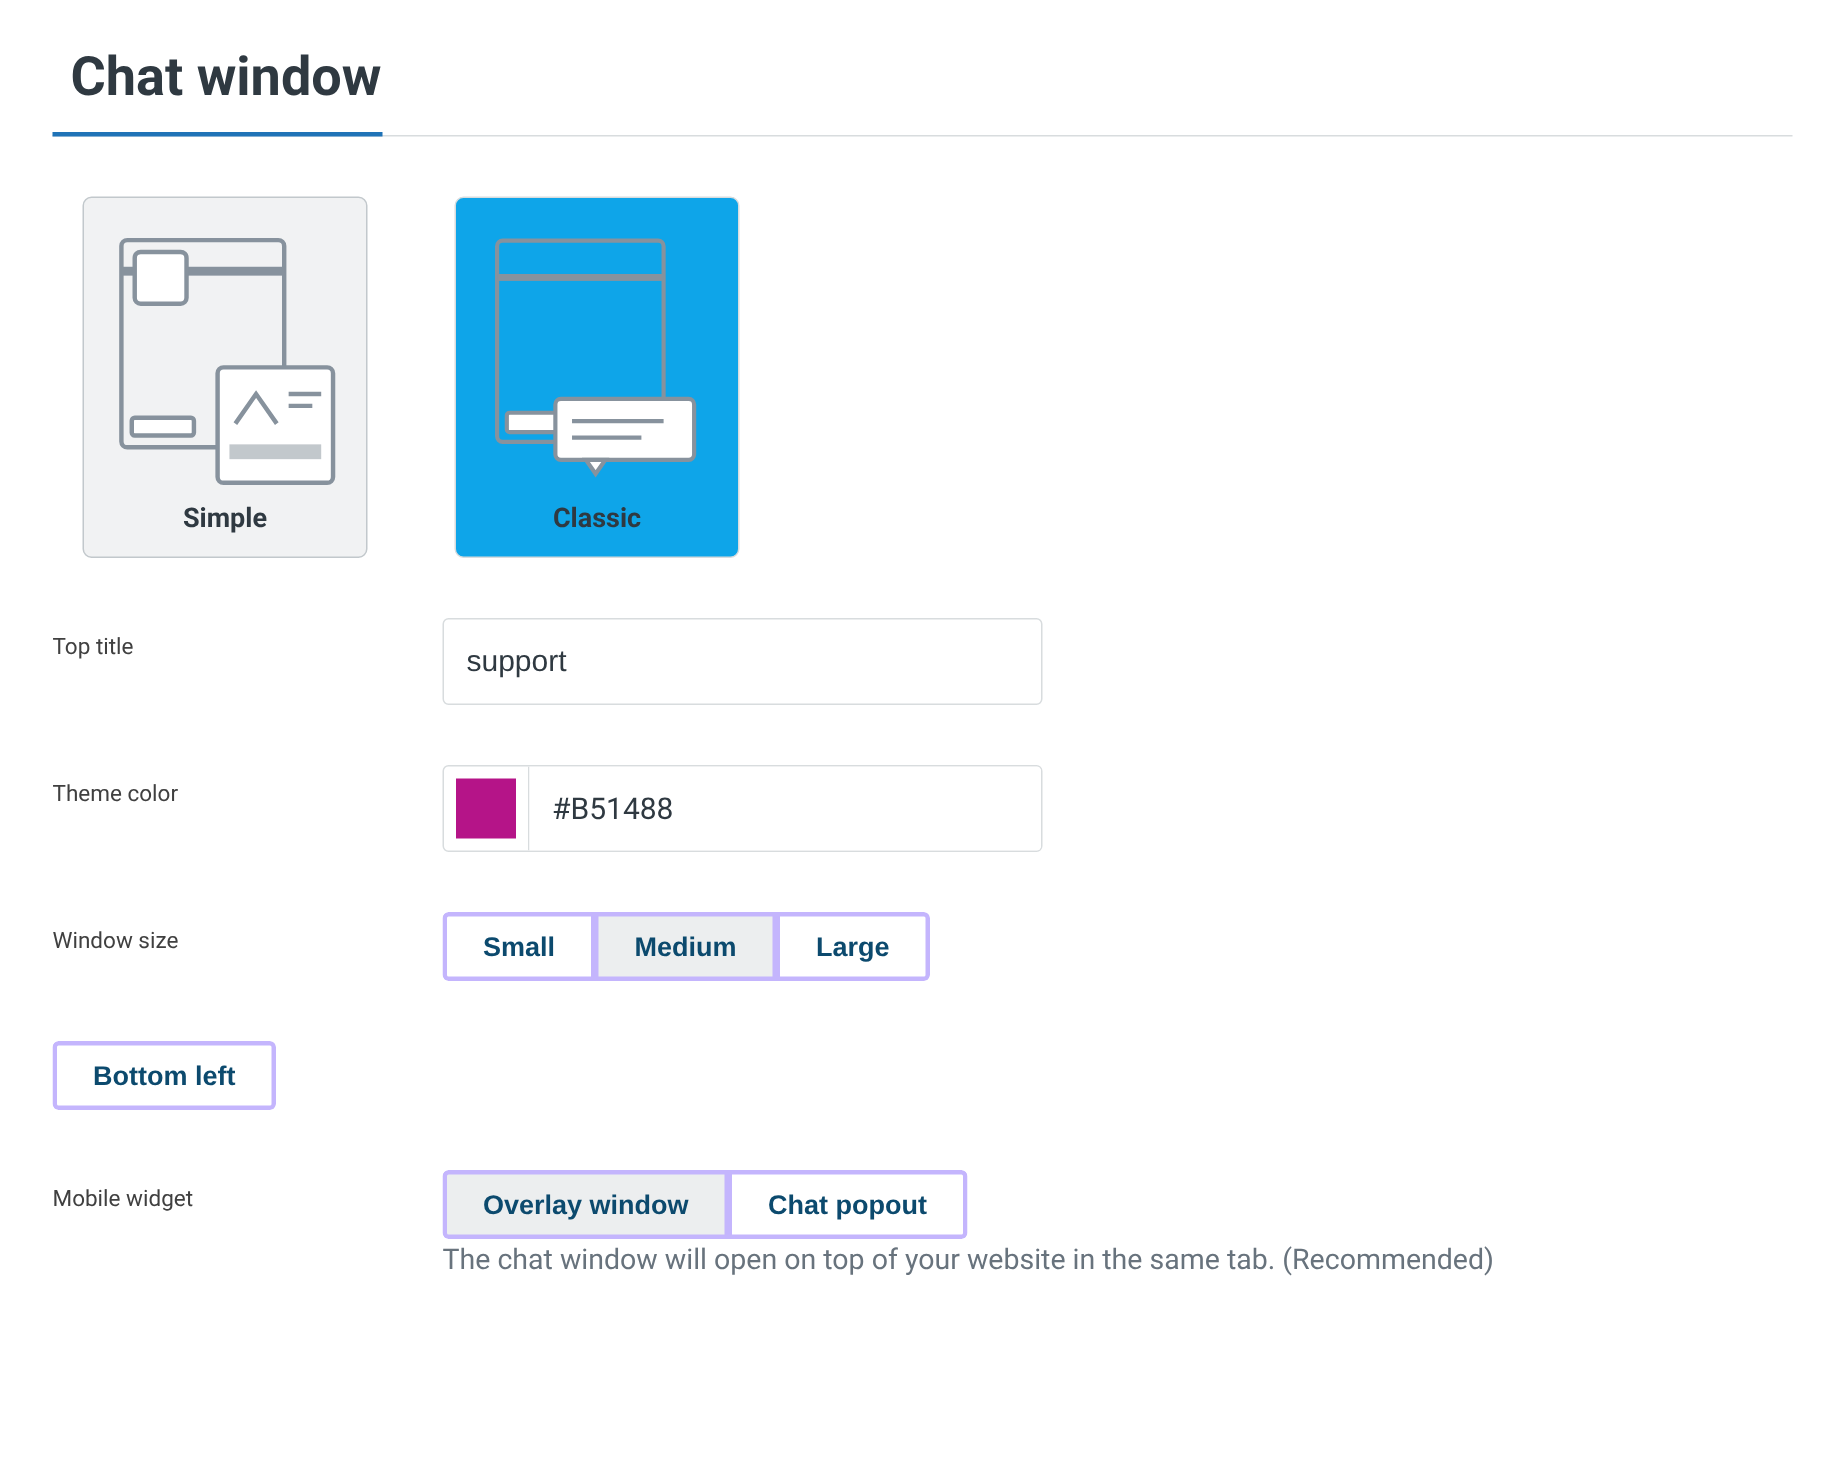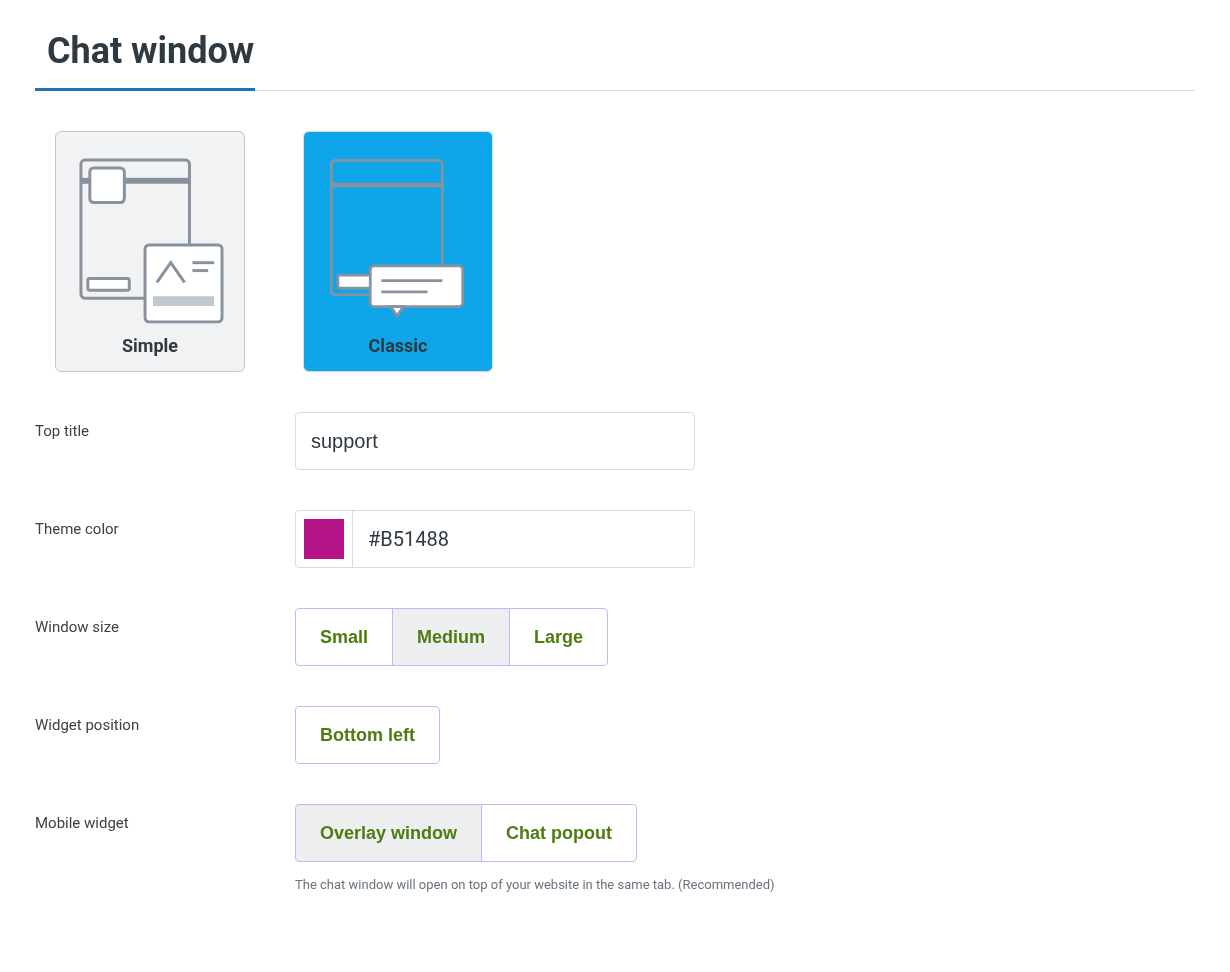--- a/index.html
+++ b/index.html
@@ -115,44 +115,43 @@
   flex: 1;
   height: 100%;
 }
 .segmented {
   display: inline-flex;
   border-radius: 4px;
   overflow: hidden;
 }
 .segmented button {
   background: #fff;
-  border: 1px solid #c4b5fd;
+  border: 3px solid #c4b5fd;
   margin-left: -1px;
-  height: 58px;
+  height: 46px;
   padding: 0 24px;
   font-size: 18px;
   font-weight: 700;
-  color: #4d7c0f;
+  color: #0c4a6e;
   cursor: pointer;
 }
 .segmented button:first-child {
   margin-left: 0;
   border-top-left-radius: 4px;
   border-bottom-left-radius: 4px;
 }
 .segmented button:last-child {
   border-top-right-radius: 4px;
   border-bottom-right-radius: 4px;
 }
 .segmented button.active {
   background: #eceeef;
 }
 .help-text {
-  margin-top: 14px;
-  font-size: 13px;
+  font-size: 19px;
   color: #68737d;
   max-width: 760px;
   line-height: 1.45;
 }
 </style>
 </head>
 <body>
 
 <div class="title-bar">
   <h1 class="section-title">Chat window</h1>
@@ -215,21 +214,20 @@
   <div class="form-control">
     <div class="segmented">
       <button>Small</button>
       <button class="active">Medium</button>
       <button>Large</button>
     </div>
   </div>
 </div>
 
 <div class="form-row">
-  <div class="form-label">Widget position</div>
   <div class="form-control">
     <div class="segmented">
       <button>Bottom left</button>
     </div>
   </div>
 </div>
 
 <div class="form-row" style="margin-bottom:10px;">
   <div class="form-label">Mobile widget</div>
   <div class="form-control">

